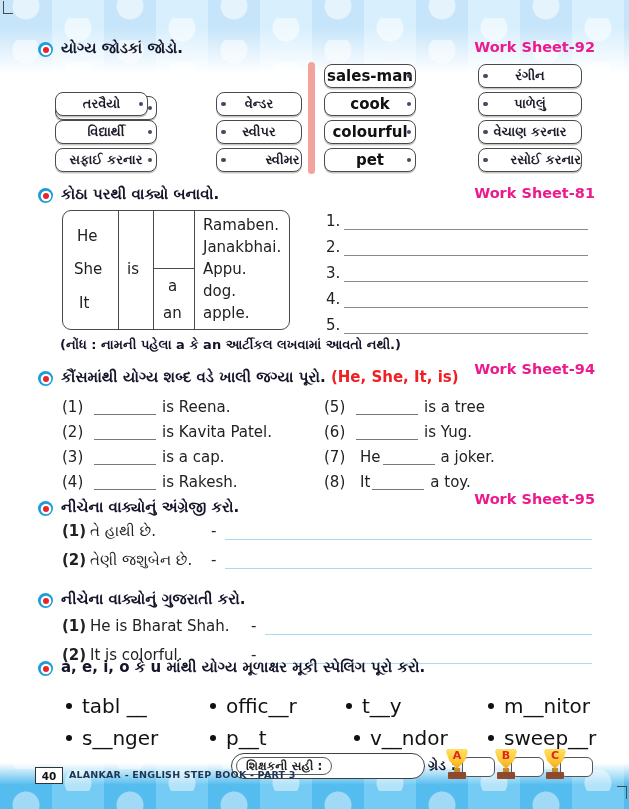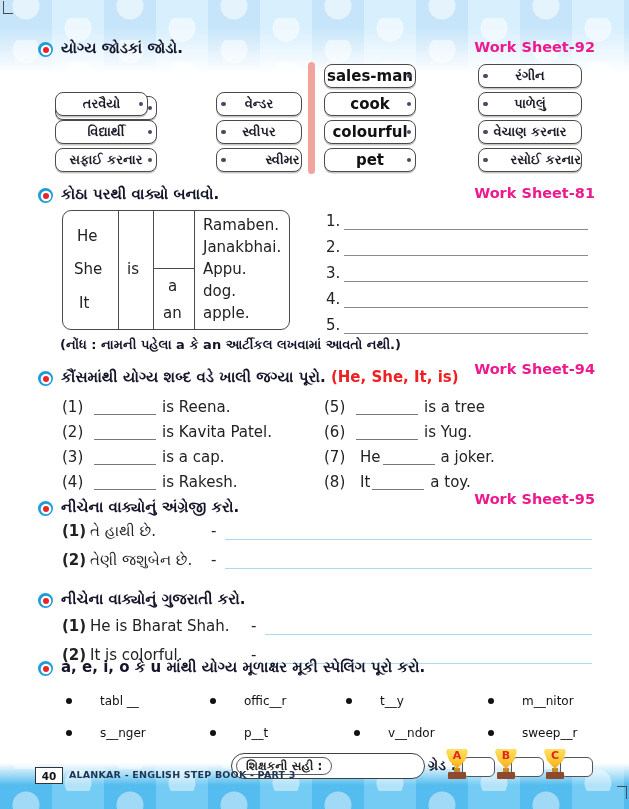--- a/index.html
+++ b/index.html
@@ -62,21 +62,21 @@
   .fitem .pre{margin-left:6px;}
   
   .trow{position:absolute;left:62px;width:530px;display:flex;align-items:flex-end;font-size:15px;color:#222;height:22px;}
   .trow .no{width:28px;font-weight:600;}
   .trow .txt{white-space:nowrap;}
   .trow .dash{margin:0 9px;}
   .trow .bline{flex:1;border-bottom:1.6px solid #a9d9ef;height:100%;}
   .trow.gline .bline{border-bottom-color:#aadcf0;}
   .w95 .txt{width:112px;} .wgu .txt{width:152px;}
   
-  .spitem{position:absolute;display:flex;align-items:center;gap:28px;font-size:12px;color:#111;white-space:nowrap;}
+  .spitem{position:absolute;display:flex;align-items:center;gap:10px;font-size:20px;color:#111;white-space:nowrap;}
   .spdot{width:6px;height:6px;border-radius:50%;background:#111;flex:0 0 auto;}
   
   .sig-outer{position:absolute;left:231px;top:753px;width:192px;height:24px;background:#fff;
     border:1.5px solid #3f3f3f;border-radius:13px;}
   .sig-inner{position:absolute;left:4px;top:3px;height:16px;background:#fff;border:1.2px solid #5a5a5a;
     border-radius:9px;padding:0 9px;display:flex;align-items:center;font-size:12px;font-weight:bold;color:#222;white-space:nowrap;}
   .grade-label{position:absolute;left:428px;top:757px;font-size:14px;font-weight:bold;color:#15152a;white-space:nowrap;}
   .tgroup{position:absolute;width:50px;height:32px;top:748px;}
   .t-box{position:absolute;left:16px;top:9px;width:31px;height:18px;background:#fff;
     border:1.3px solid #555;border-radius:6px;}

